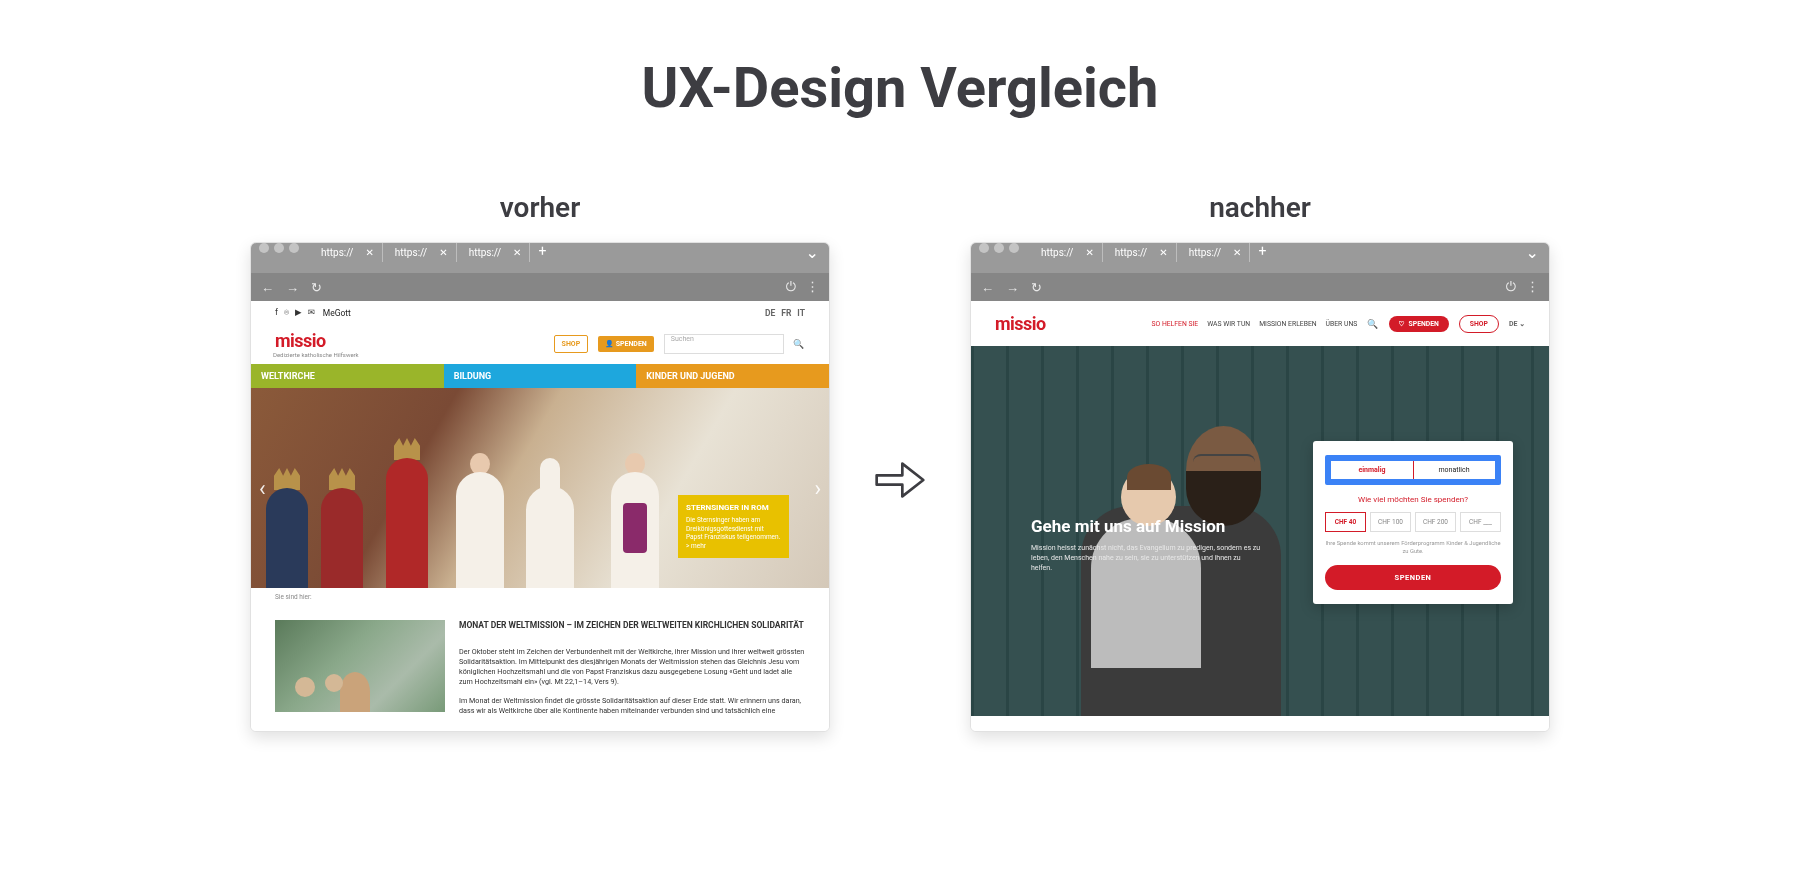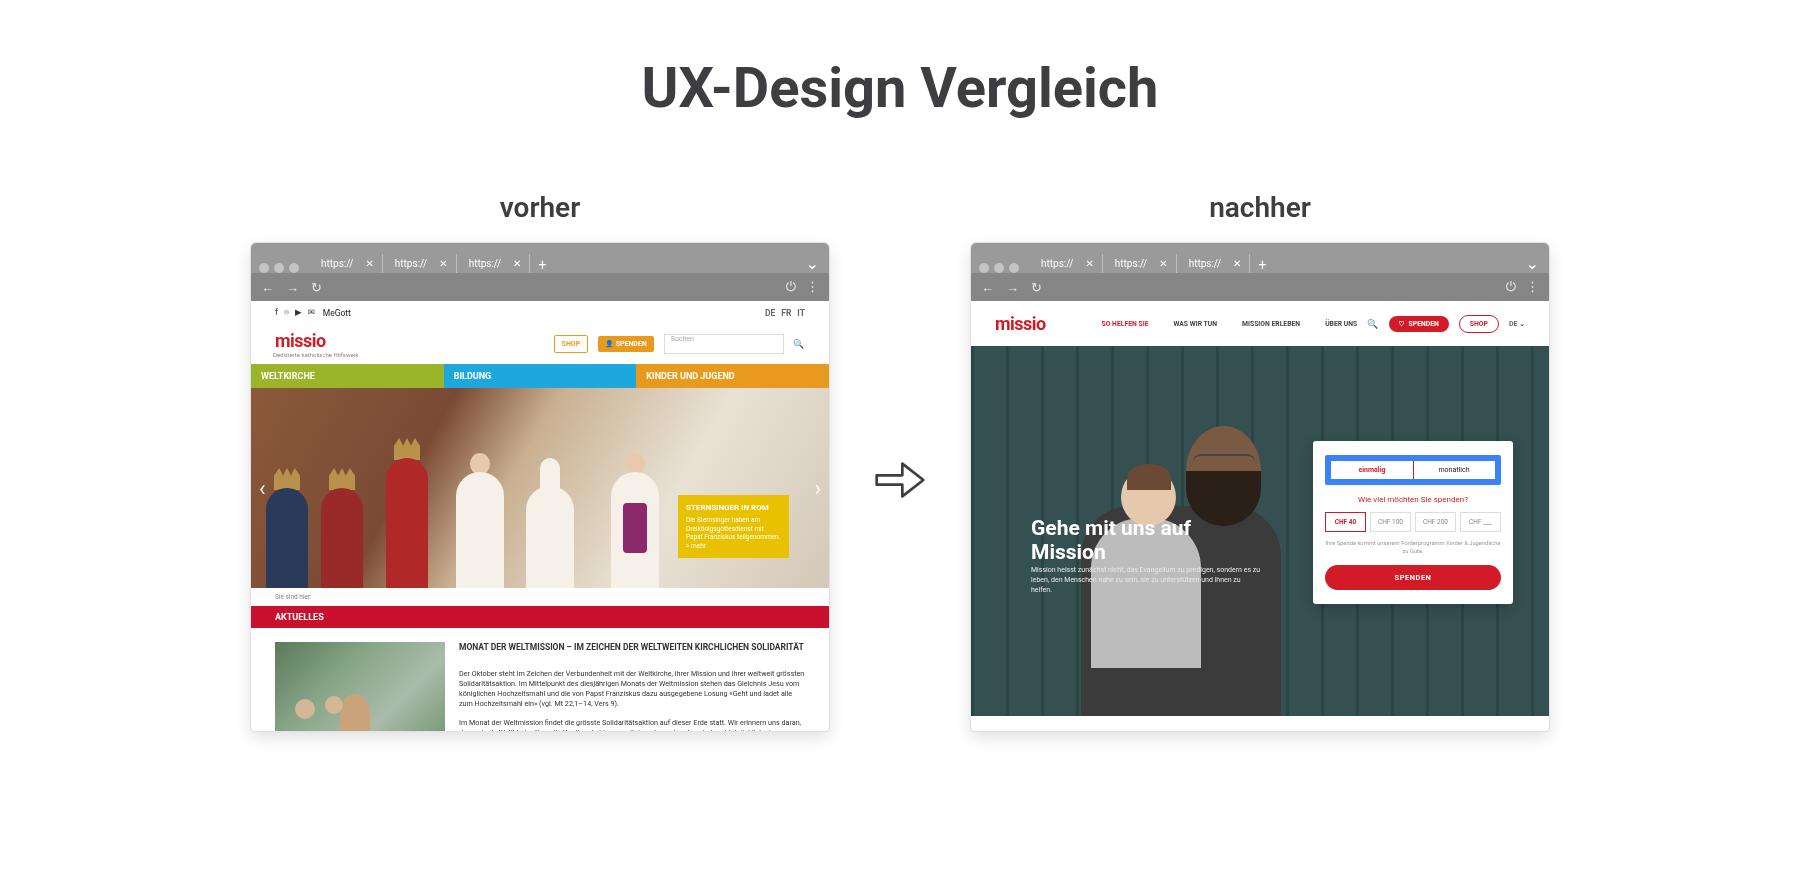--- a/index.html
+++ b/index.html
@@ -3,21 +3,21 @@
 <meta charset="utf-8">
 <style>
 *{box-sizing:border-box;margin:0;padding:0;font-family:-apple-system,BlinkMacSystemFont,"Segoe UI",Roboto,sans-serif}
 body{background:#fff;width:1800px;height:871px;position:relative;overflow:hidden}
 .page-title{font-size:56px;font-weight:700;color:#3d3d42;text-align:center;margin-top:55px}
 .compare{display:flex;justify-content:center;gap:140px;margin-top:70px;position:relative}
 .col{display:flex;flex-direction:column;align-items:center}
 .col-label{font-size:28px;font-weight:600;color:#3d3d42;margin-bottom:18px}
 .browser{width:580px;background:#fff;border:1px solid #e1e1e1;border-radius:6px;overflow:hidden;box-shadow:0 6px 16px rgba(0,0,0,.12)}
 .b-chrome{background:#9a9a9a}
-.tabbar{display:flex;align-items:flex-end;height:30px;padding:0 8px;gap:4px;position:relative}
+.tabbar{display:flex;align-items:flex-start;height:30px;padding:0 8px;gap:4px;position:relative}
 .tlights{display:flex;gap:5px;margin-right:10px}
 .tl{width:10px;height:10px;border-radius:50%;background:#c4c4c4}
 .tab{display:flex;align-items:center;gap:12px;padding:4px 8px;font-size:10px;color:#fff;border-right:1px solid #bdbdbd}
 .tab-x{font-size:10px}
 .plus{color:#fff;font-size:14px;margin-left:4px}
 .chev{position:absolute;right:10px;color:#fff}
 .tbar{display:flex;align-items:center;height:28px;padding:0 10px;gap:12px;background:#868686;color:#e9e9e9;position:relative;font-size:13px}
 .tbar .right{position:absolute;right:10px;display:flex;gap:10px}
 .site{background:#fff;height:430px;overflow:hidden;font-size:9px;color:#222}
 
@@ -51,39 +51,39 @@
 .thumb{width:170px;height:92px;background:linear-gradient(135deg,#5a7a5a 0%,#8aa88a 40%,#aabbaa 70%,#789a78 100%);flex-shrink:0;position:relative;overflow:hidden}
 .thumb::before,.thumb::after{content:"";position:absolute;border-radius:50%;background:#d4b896}
 .thumb::before{width:20px;height:20px;bottom:15px;left:20px}
 .thumb::after{width:18px;height:18px;bottom:20px;left:50px}
 .hand{position:absolute;bottom:0;left:65px;width:30px;height:40px;background:#caa37a;border-radius:50% 50% 0 0}
 .atxt{font-size:7.2px;line-height:1.35;color:#333}
 .atxt h3{font-size:8.5px;font-weight:700;margin-bottom:16px}
 
 
 .hdr2{display:flex;align-items:center;padding:12px 24px;gap:10px}
-.nav2{display:flex;gap:25px;font-size:6.8px;font-weight:700;color:#444}
+.nav2{display:flex;gap:9px;font-size:6.8px;font-weight:400;color:#444}
 .nav2 .hl{color:#d31b28}
 .pill{display:inline-flex;align-items:center;gap:4px;font-size:6.8px;font-weight:700;padding:4px 10px;border-radius:11px}
 .p-spend{background:#d31b28;color:#fff}
 .p-shop{border:1px solid #d31b28;color:#d31b28}
 .lang{font-size:7px;font-weight:700;color:#666}
 .hero2{position:relative;height:370px;background:linear-gradient(120deg,#2d4848 0%,#3a5555 30%,#4a6060 55%,#2d4545 100%);overflow:hidden}
 .door{position:absolute;inset:0;background:repeating-linear-gradient(90deg,#2a4545 0 3px,#355050 3px 35px)}
 .dad{position:absolute;left:90px;bottom:-10px;width:230px;height:330px}
 .dadhead{position:absolute;top:30px;right:30px;width:75px;height:90px;border-radius:50%;background:#7a5a42}
 .beard{position:absolute;top:75px;right:30px;width:75px;height:55px;border-radius:0 0 40px 40px;background:#2a2018}
 .glasses{position:absolute;top:58px;right:36px;width:62px;height:16px;border-top:2px solid #444;border-radius:8px}
 .dadbody{position:absolute;top:110px;left:20px;width:200px;height:220px;border-radius:50px 50px 0 0;background:#3b3b3b}
 .baby{position:absolute;top:72px;left:30px;width:110px;height:200px}
 .bhead{position:absolute;top:0;left:30px;width:55px;height:58px;border-radius:50%;background:#e6c9ad}
 .bhair{position:absolute;top:-4px;left:36px;width:44px;height:26px;border-radius:50% 50% 0 0;background:#6a4a32}
 .bbody{position:absolute;top:50px;width:110px;height:150px;border-radius:50px 50px 0 0;background:#bcbcbc}
 .htxt{position:absolute;left:60px;top:170px;color:#fff;width:230px}
-.htxt h2{font-size:21px;font-weight:700;margin-bottom:2px}
+.htxt h2{font-size:17px;font-weight:700;margin-bottom:8px}
 .htxt p{font-size:7px;line-height:1.4;color:#e8e8e8}
 .card{position:absolute;right:36px;top:95px;width:200px;background:#fff;border-radius:3px;padding:14px 12px;text-align:center;box-shadow:0 4px 14px rgba(0,0,0,.2)}
 .seg{display:flex;border:6px solid #3b82f6;border-radius:2px;overflow:hidden;margin-bottom:10px}
 .seg div{flex:1;font-size:7px;padding:5px 0}
 .seg .on{color:#d31b28;font-weight:700;border:1px solid #d31b28;margin:-1px}
 .ask{font-size:8px;font-weight:400;color:#d31b28;margin-bottom:8px}
 .amts{display:flex;gap:4px;margin-bottom:8px}
 .amt{flex:1;border:1px solid #ddd;font-size:6.5px;padding:5px 0;color:#888}
 .amt.on{border-color:#d31b28;color:#d31b28;font-weight:700}
 .note{font-size:5.8px;color:#999;line-height:1.3;margin-bottom:10px}
@@ -194,29 +194,28 @@
             </div>
           <span class="harrow" style="left:8px">‹</span>
           <span class="harrow" style="right:8px">›</span>
           <div class="cap1">
             <b>STERNSINGER IN ROM</b>
             <span>Die Sternsinger haben am Dreikönigsgottesdienst mit Papst Franziskus teilgenommen.</span><br>
             <span>&gt; mehr</span>
           </div>
         </div>
         <div class="bc">Sie sind hier: </div>
-        <div class="band">AKTUELLES</div>
         <div class="article">
           <div class="thumb">
               <div class="hand"></div>
             </div>
           <div class="atxt">
             <h3>MONAT DER WELTMISSION – IM ZEICHEN DER WELTWEITEN KIRCHLICHEN SOLIDARITÄT</h3>
             <p>Der Oktober steht im Zeichen der Verbundenheit mit der Weltkirche, ihrer Mission und ihrer weltweit grössten Solidaritätsaktion. Im Mittelpunkt des diesjährigen Monats der Weltmission stehen das Gleichnis Jesu vom königlichen Hochzeitsmahl und die von Papst Franziskus dazu ausgegebene Losung «Geht und ladet alle zum Hochzeitsmahl ein» (vgl. Mt 22,1–14, Vers 9).</p><br>
-            <p>Im Monat der Weltmission findet die grösste Solidaritätsaktion auf dieser Erde statt. Wir erinnern uns daran, dass wir als Weltkirche über alle Kontinente hinweg miteinander verbunden sind und tatsächlich eine</p>
+            <p>Im Monat der Weltmission findet die grösste Solidaritätsaktion auf dieser Erde statt. Wir erinnern uns daran, dass wir als Weltkirche über alle Kontinente haben miteinander verbunden sind und tatsächlich eine</p>
           </div>
         </div>
       </div>
     </div>
   </div>
 
   <div class="arrow">
     <svg viewBox="0 0 48 48" fill="none" stroke="#3d3d42" stroke-width="2.3" stroke-linejoin="round" stroke-linecap="round">
       <path d="M4 20 H26 V10 L44 24 L26 38 V28 H4 Z"></path>
     </svg>

